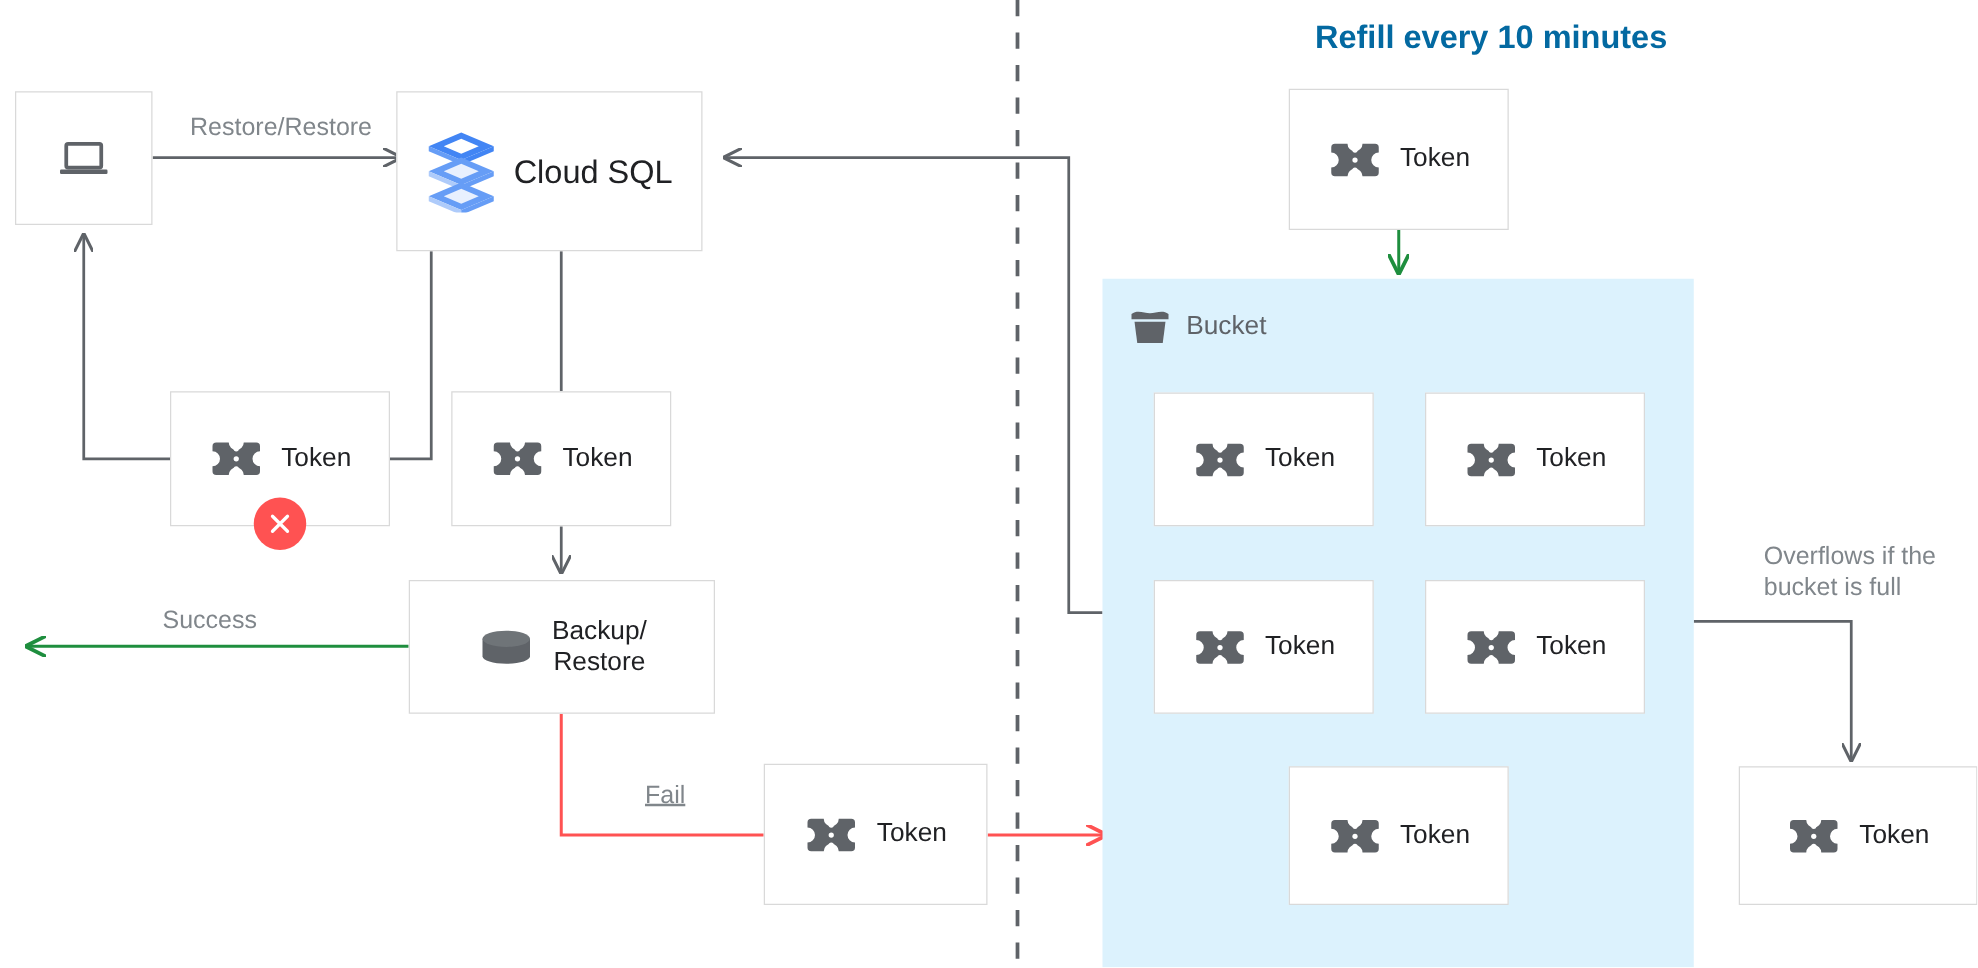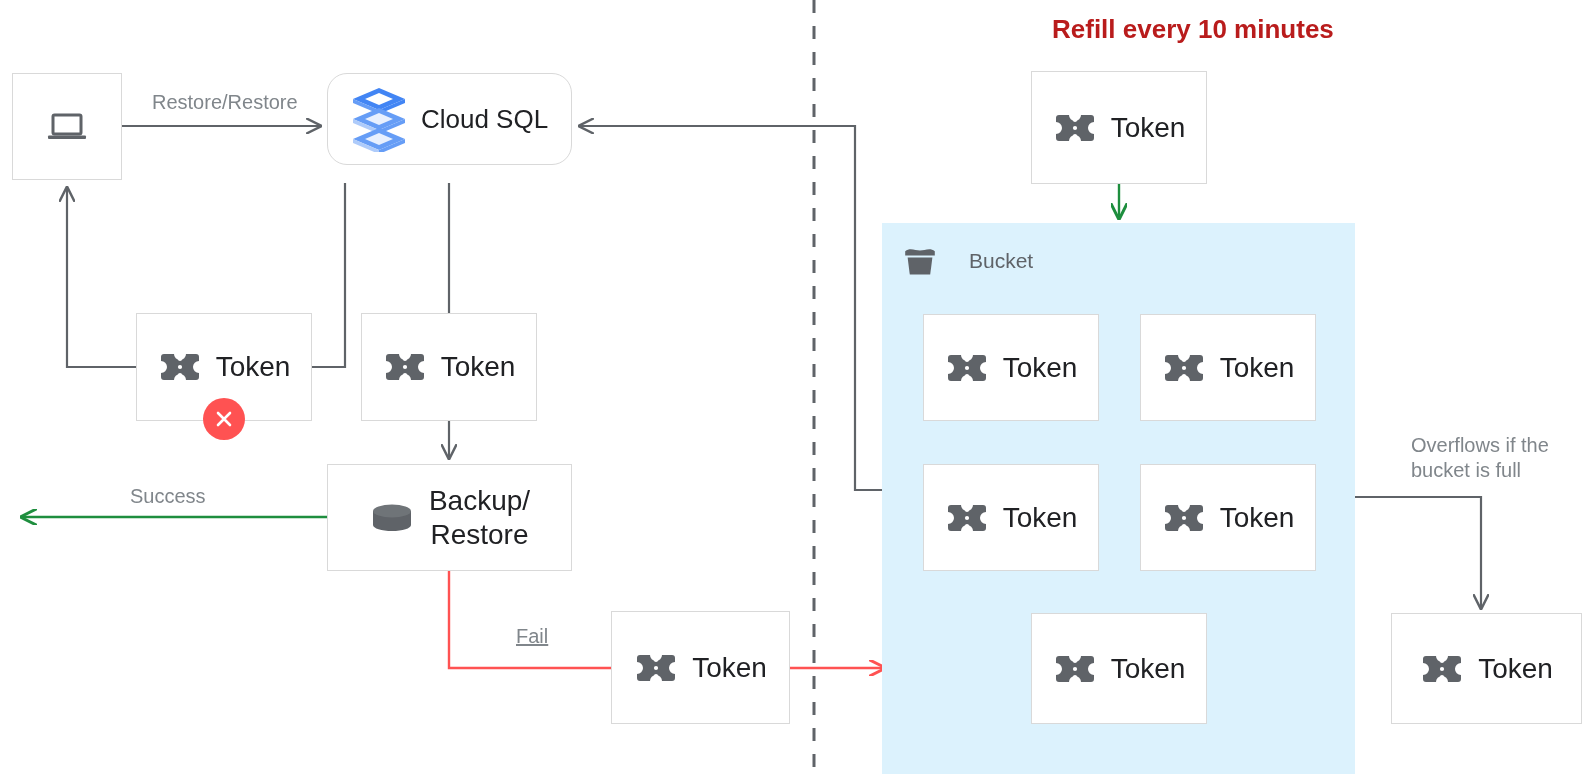--- a/index.html
+++ b/index.html
@@ -30,50 +30,49 @@
     box-sizing: border-box;
     background: #ffffff;
     border: 1.5px solid #d9d9d9;
     display: flex;
     align-items: center;
     justify-content: center;
     gap: 14px;
   }
   .node-label {
     color: #202124;
-    font-size: 28px;
+    font-size: 21px;
     line-height: 1.18;
     white-space: pre-line;
   }
   .node-label.sql { font-size: 26px; }
   .bucket-area {
     position: absolute;
     background: #dcf2fd;
   }
   .bucket-head {
     position: absolute;
     display: flex;
     align-items: center;
     gap: 11px;
   }
   .bucket-head-label {
     color: #5f6368;
     font-size: 21px;
-    margin-left: 20px;
   }
   .edge-label {
     position: absolute;
     color: #80868b;
     font-size: 20px;
     line-height: 1.25;
     white-space: pre-line;
   }
   .title {
     position: absolute;
-    color: #b91c1c;
+    color: #0369a1;
     font-size: 26px;
     font-weight: bold;
     white-space: nowrap;
   }
   .badge-x {
     position: absolute;
     width: 42px;
     height: 42px;
     border-radius: 50%;
     background: #ff5252;
@@ -137,21 +136,21 @@
 
   <div class="title" id="title" style="left: 1052px; top: 14px;">Refill every 10 minutes</div>
 
   <div id="nodes-host">
       <div class="node" style="left: 12px; top: 73px; width: 110px; height: 107px;">
         <svg class="ico" width="42" height="34" viewBox="0 0 42 34">
           <rect x="7" y="5" width="28" height="19" rx="1.5" fill="none" stroke="#5f6368" stroke-width="3"></rect>
           <rect x="2" y="25.5" width="38" height="3.6" rx="1" fill="#5f6368"></rect>
         </svg>
       </div>
-      <div class="node" style="left: 327px; top: 73px; width: 245px; height: 92px; border-radius: 20px;">
+      <div class="node" style="left: 317px; top: 73px; width: 245px; height: 128px;">
         <svg class="ico" width="56" height="66" viewBox="0 0 56 66">
           <g>
             <path d="M2 13 L28 2 L54 13 L28 24 Z" fill="#4285f4"></path>
             <path d="M14 13 L28 7 L42 13 L28 19 Z" fill="#ffffff"></path>
             <path d="M2 13 L28 24 L28 28 L2 17 Z" fill="#669df6"></path>
             <path d="M54 13 L28 24 L28 28 L54 17 Z" fill="#4285f4"></path>
           </g>
           <g>
             <path d="M2 33 L28 22 L54 33 L28 44 Z" fill="#669df6"></path>
             <path d="M14 33 L28 27 L42 33 L28 39 Z" fill="#e8f0fe"></path>

